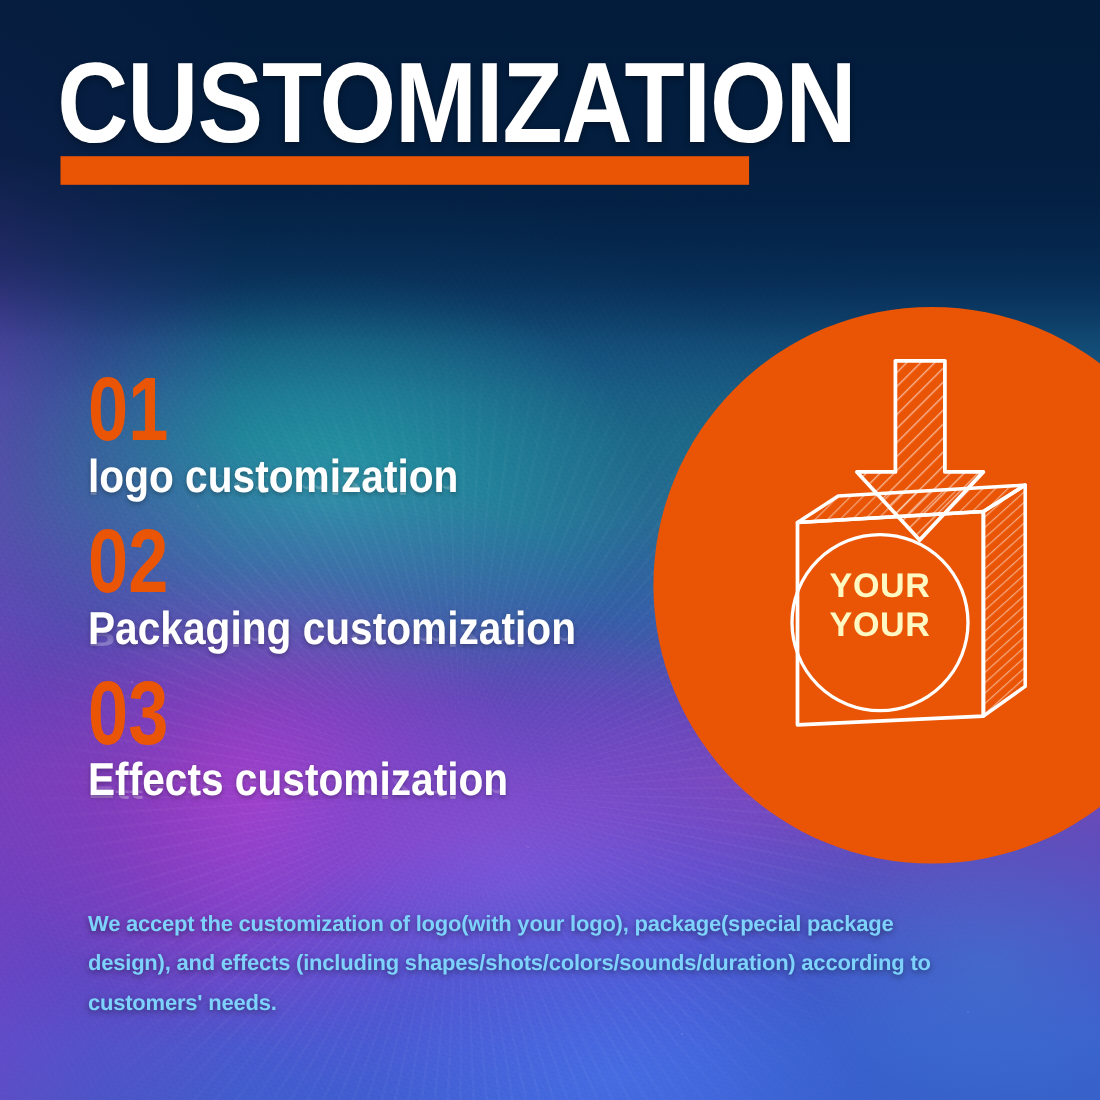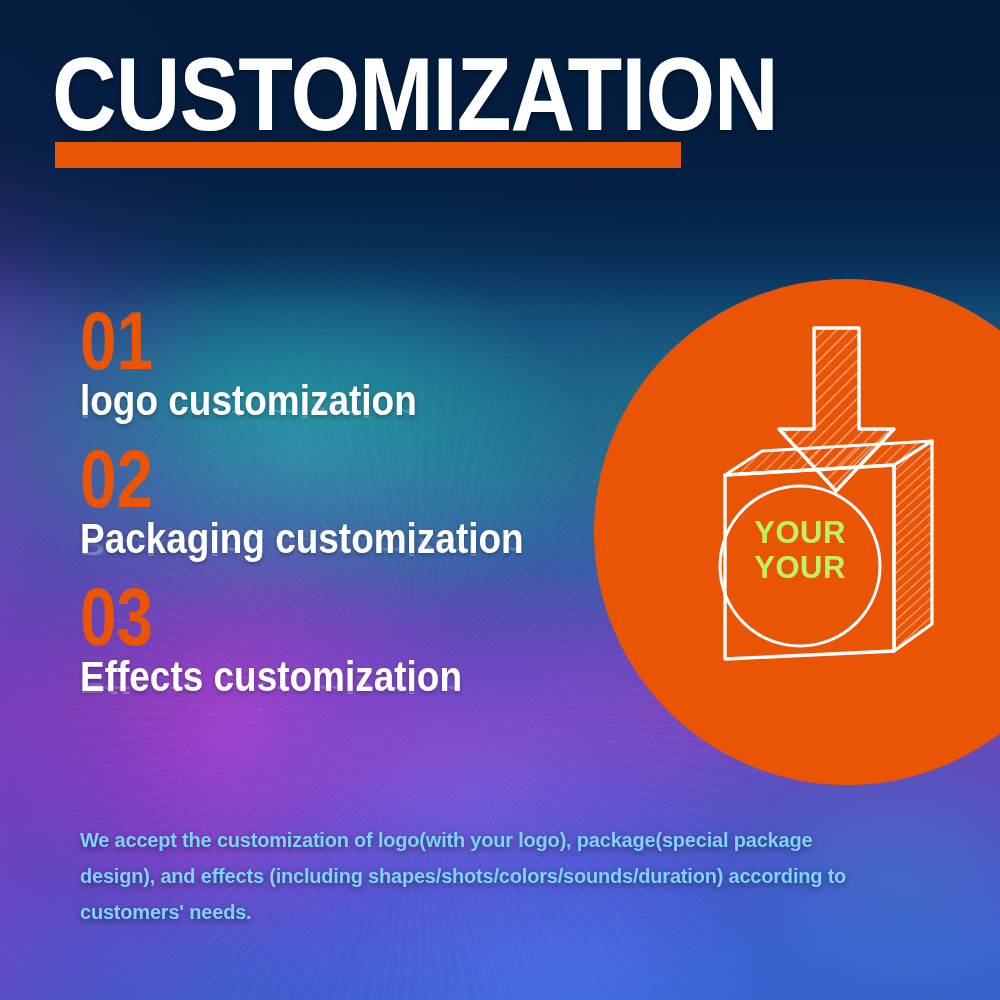--- a/index.html
+++ b/index.html
@@ -193,21 +193,21 @@
     transform: scaleX(0.86);
     transform-origin: left top;
     white-space: nowrap;
     text-shadow: 0 2px 6px rgba(0,0,0,0.38);
   }
 
   
   .items {
     position: absolute;
     left: 80px;
-    top: 304px;
+    top: 336px;
     width: 560px;
     z-index: 6;
   }
   .item { position: relative; margin-bottom: 18px; }
   .item-num {
     color: #ea5405;
     font-family: "Liberation Sans Narrow", "Liberation Sans", sans-serif;
     font-weight: 700;
     font-size: 82px;
     line-height: 74px;
@@ -289,21 +289,21 @@
   .badge-art {
     position: absolute;
     inset: 0;
   }
   .logo-text {
     position: absolute;
     left: 131px;
     top: 236px;
     width: 150px;
     text-align: center;
-    color: #bef264;
+    color: #fef9c3;
     font-family: "Liberation Sans", sans-serif;
     font-weight: 700;
     font-size: 31px;
     line-height: 35px;
     letter-spacing: 0.5px;
   }
 </style>
 </head>
 <body>
 

